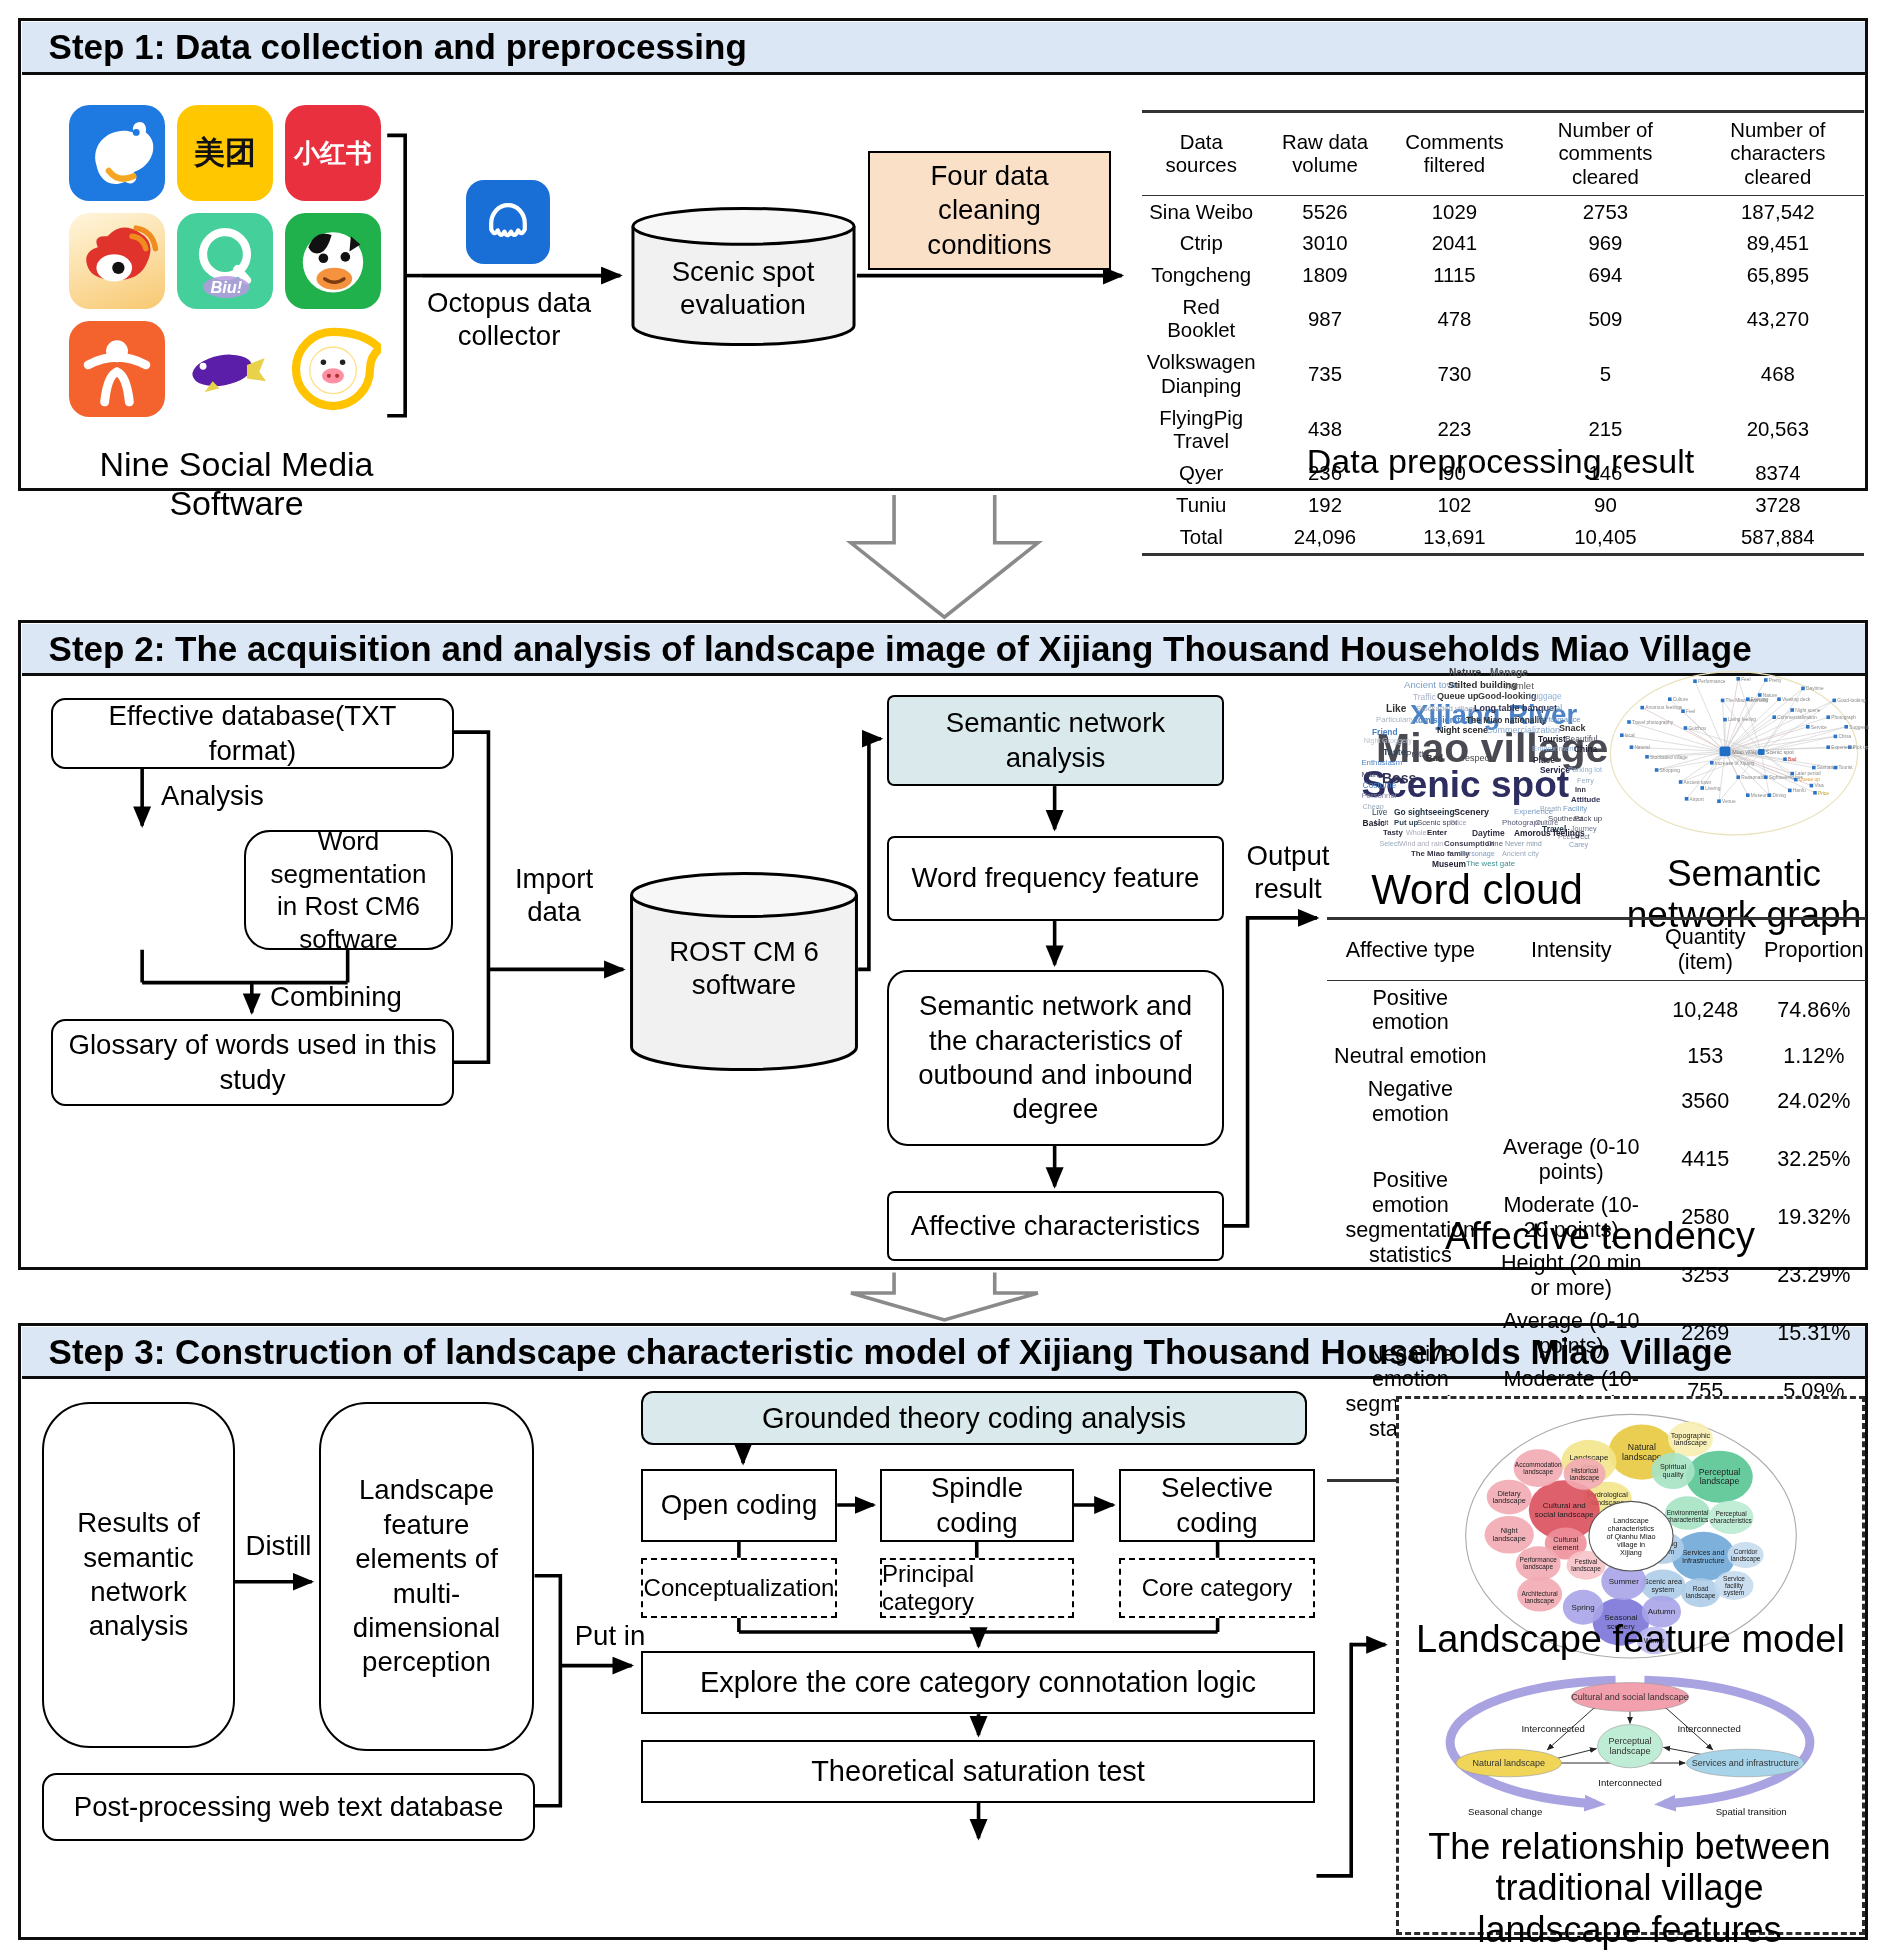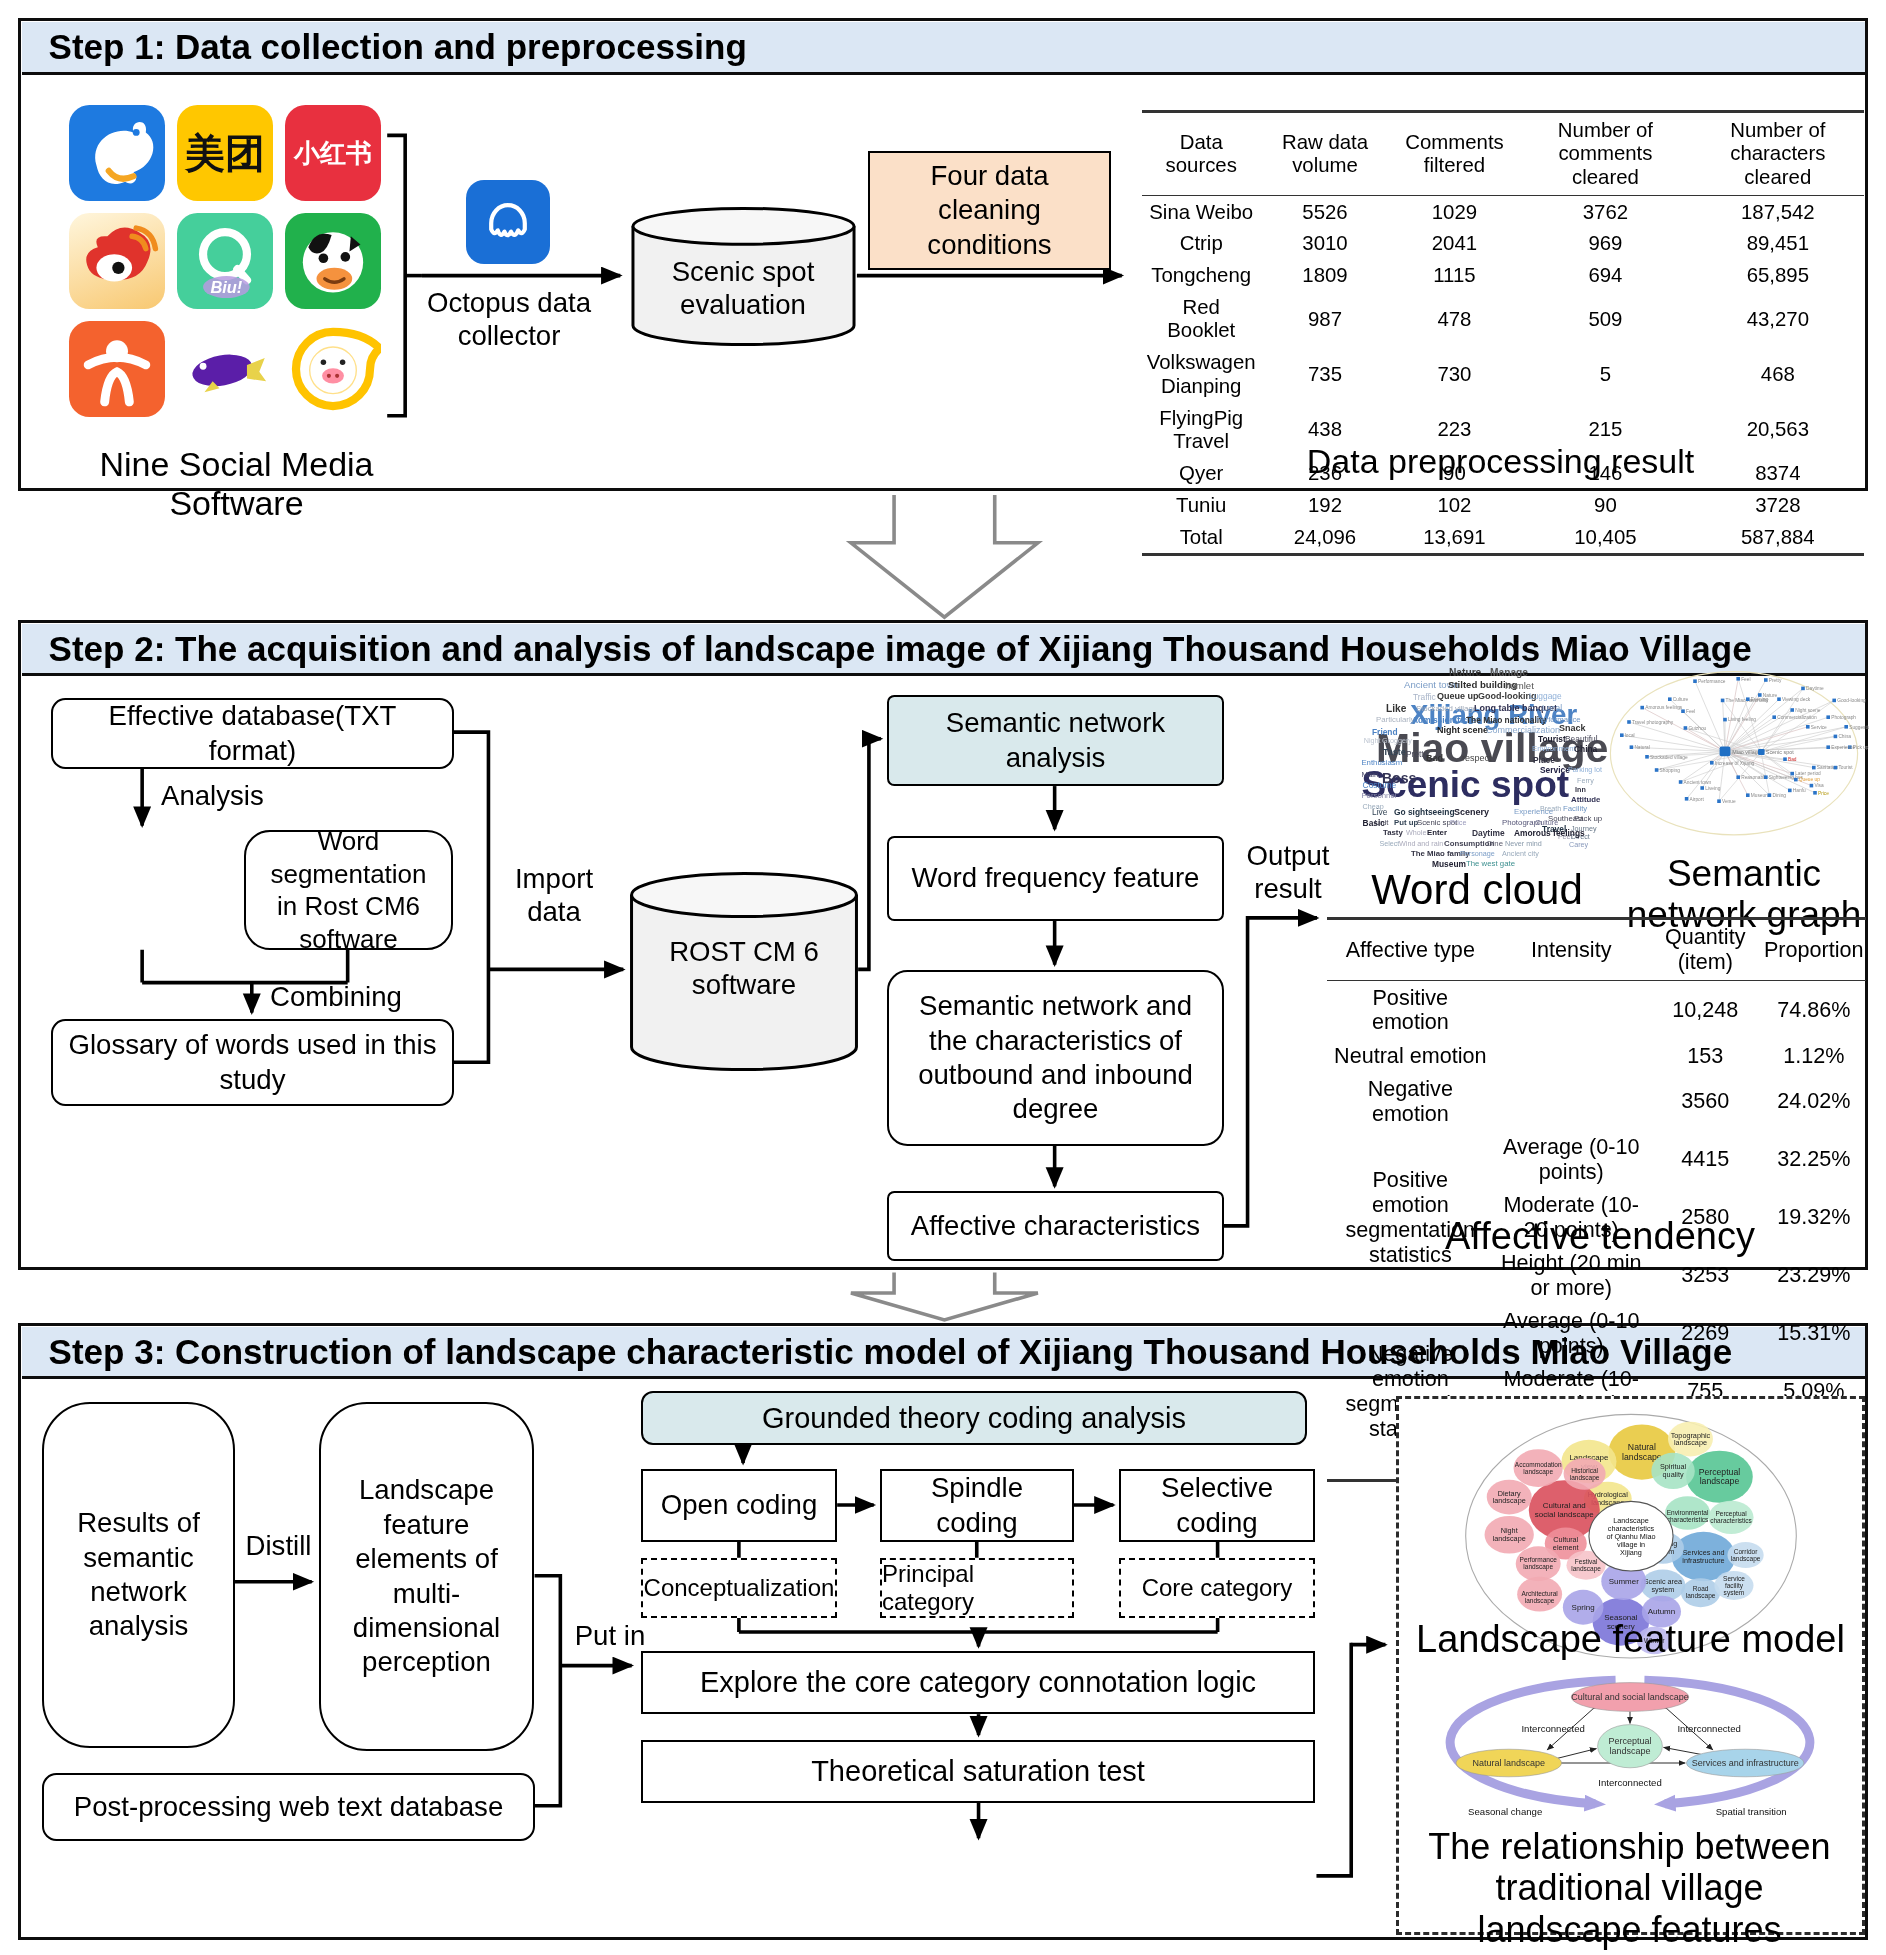--- a/index.html
+++ b/index.html
@@ -89,21 +89,21 @@
   </svg>
 
   <div class="appicon" style="left:69px;top:105px;background:#1e7ae0;">
     <svg width="96" height="96" viewBox="0 0 140 140">
       <path d="M40,88 C30,52 66,30 94,40 C88,22 116,18 112,40 C132,54 124,88 94,98 C104,106 94,120 82,112 C58,122 44,108 40,88 Z" fill="#fff"></path>
       <circle cx="98" cy="40" r="5" fill="#1e7ae0"></circle>
       <path d="M58,96 q14,18 36,8" stroke="#f5a623" stroke-width="9" fill="none" stroke-linecap="round"></path>
     </svg>
   </div>
   <div class="appicon" style="left:177px;top:105px;background:#ffc700;">
-    <span style="font-size:40px;font-weight:bold;color:#111;">美团</span>
+    <span style="font-size:31px;font-weight:bold;color:#111;">美团</span>
   </div>
   <div class="appicon" style="left:285px;top:105px;background:#e8303f;">
     <span style="font-size:26px;font-weight:bold;color:#fff;">小红书</span>
   </div>
   <div class="appicon" style="left:69px;top:213px;background:linear-gradient(160deg,#fff6dd,#f8c871);">
     <svg width="96" height="96" viewBox="0 0 140 140">
       <path d="M30,84 q-14,-26 12,-34 q-8,-18 14,-16 q20,-22 46,-6 q26,14 12,44 q-10,26 -44,26 q-30,0 -40,-14 Z" fill="#e0332c"></path>
       <ellipse cx="66" cy="80" rx="26" ry="20" fill="#fff"></ellipse>
       <circle cx="72" cy="80" r="9" fill="#111"></circle>
       <path d="M92,34 q16,2 20,18 M98,22 q24,4 28,30" stroke="#f08c1e" stroke-width="8" fill="none" stroke-linecap="round"></path>
@@ -186,21 +186,21 @@
             <th style="width:16%;font-weight:normal;padding:6px 3.6px;">Data sources</th>
             <th style="width:18%;font-weight:normal;padding:6px 3.6px;">Raw data volume</th>
             <th style="width:18%;font-weight:normal;padding:6px 3.6px;">Comments filtered</th>
             <th style="width:24%;font-weight:normal;padding:6px 3.6px;">Number of comments cleared</th>
             <th style="width:24%;font-weight:normal;padding:6px 3.6px;">Number of characters cleared</th>
           </tr>
           <tr>
             <td>Sina Weibo</td>
             <td>5526</td>
             <td>1029</td>
-            <td>3762</td>
+            <td>2753</td>
             <td>187,542</td>
           </tr>
           <tr>
             <td>Ctrip</td>
             <td>3010</td>
             <td>2041</td>
             <td>969</td>
             <td>89,451</td>
           </tr>
           <tr>

